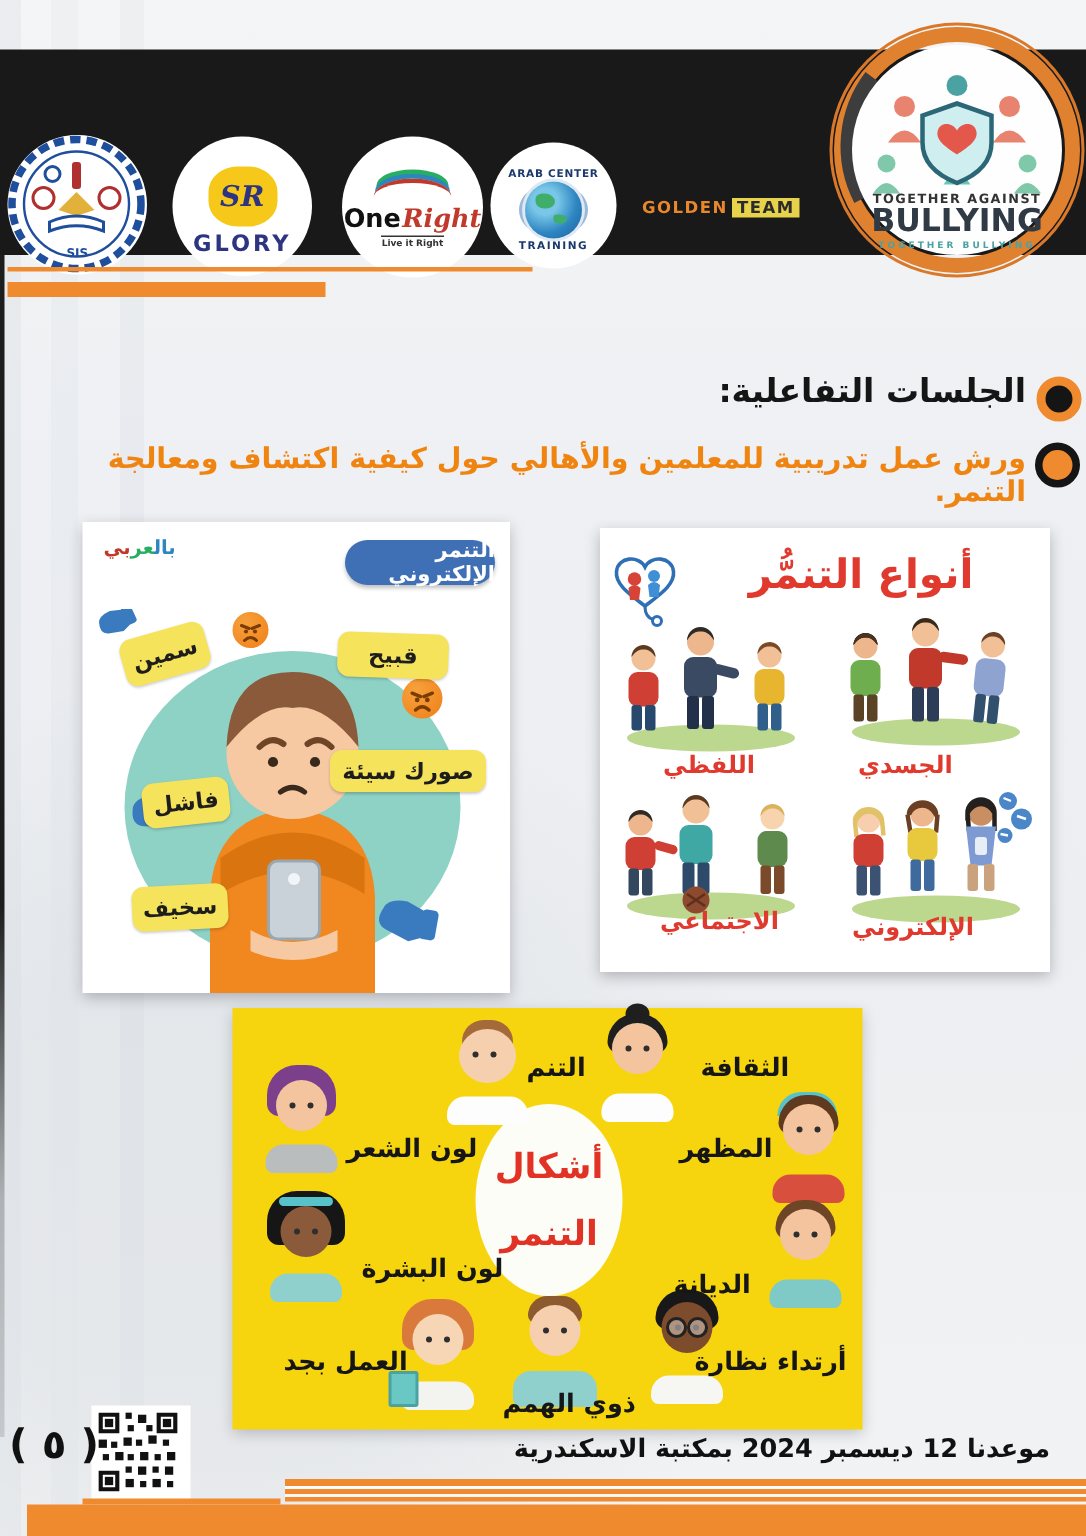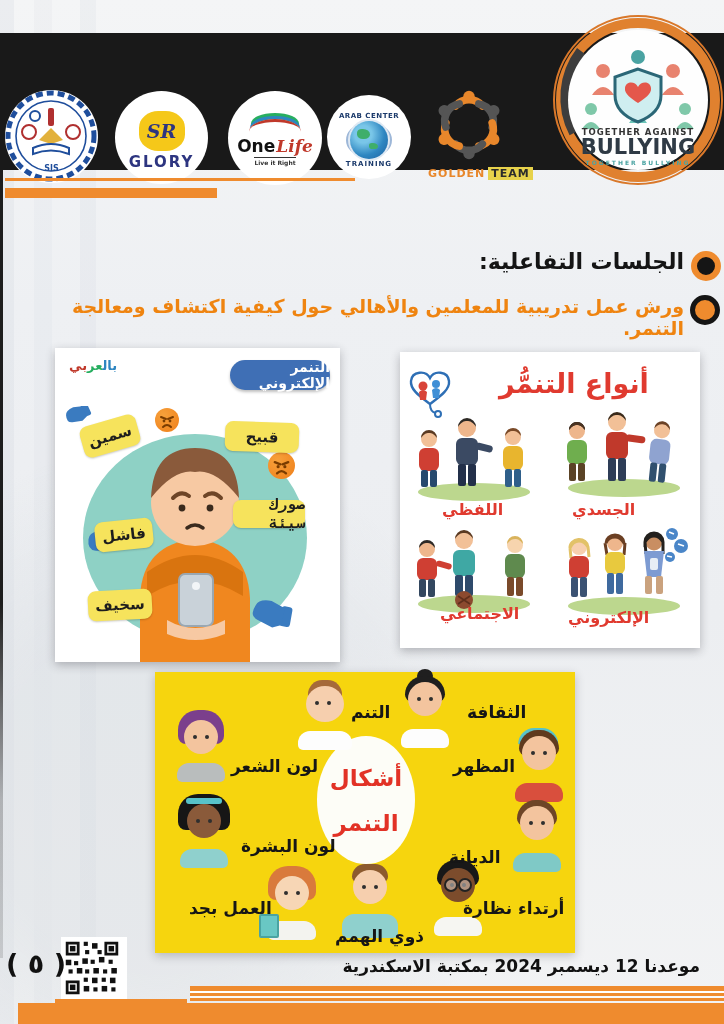--- a/index.html
+++ b/index.html
@@ -26,21 +26,21 @@
   .onelife-words{display:flex;align-items:baseline;gap:1px;}
   .onelife-one{font-weight:900;font-size:17px;color:#111;}
   .onelife-life{font-family:"DejaVu Serif","Liberation Serif",serif;font-style:italic;font-weight:bold;font-size:17px;color:#c0392b;}
   .onelife-tag{font-size:6px;font-weight:bold;color:#333;border-top:1px solid #333;margin-top:1px;padding-top:1px;}
   .arab-top{font-size:7px;font-weight:bold;color:#1b3a6b;letter-spacing:.5px;margin-top:6px;}
   .arab-globe{width:38px;height:38px;border-radius:50%;margin:1px 0;
     background:radial-gradient(circle at 35% 35%,#79c6e8 0 25%,#2e86c1 60%,#1b5e9e 100%);
     box-shadow:0 0 0 2px #dfe9f3,-8px 0 0 -4px #9db7d8,8px 0 0 -4px #9db7d8;position:relative;}
   .arab-globe::after{content:"";position:absolute;left:7px;top:8px;width:13px;height:10px;background:#3fae6a;border-radius:40% 60% 50% 50%;box-shadow:10px 12px 0 -2px #3fae6a;}
   .arab-bottom{font-size:7px;font-weight:bold;color:#1b3a6b;letter-spacing:1px;}
-  .golden-team{position:absolute;left:428px;top:52px;width:100px;height:104px;display:flex;flex-direction:column;align-items:flex-start;}
+  .golden-team{position:absolute;left:428px;top:52px;width:100px;height:104px;display:flex;flex-direction:row;align-items:center;}
   .golden-words{display:flex;gap:3px;margin-top:2px;font-size:11px;font-weight:bold;letter-spacing:1px;}
   .golden-w1{color:#e8872b;}
   .golden-w2{color:#2b2b2b;background:#e7d24b;padding:0 3px;}
   .badge{position:absolute;left:551px;top:13px;width:174px;height:174px;z-index:3;}
   
   .stripe-thin{position:absolute;left:5px;top:178px;width:350px;height:3px;background:#ef8b2e;}
   .stripe-thick{position:absolute;left:5px;top:188px;width:212px;height:10px;background:#ef8b2e;}
   .left-edge{position:absolute;left:0;top:170px;width:3px;height:788px;background:linear-gradient(180deg,#1d1d1d 0 55%,rgba(29,29,29,.25) 80%,rgba(29,29,29,.15));}
   
   .bullet{position:absolute;border-radius:50%;box-sizing:border-box;}
@@ -119,21 +119,21 @@
         <path d="M46 38 L58 50 L46 54 L34 50 Z" fill="#e2b13c"></path>
         <path d="M28 58 Q46 50 64 58 L64 64 Q46 57 28 64 Z" fill="#fff" stroke="#1f4e9c" stroke-width="2"></path>
       </svg>
       <div style="position:absolute;bottom:10px;font-size:8px;font-weight:bold;color:#1f4e9c;">SIS</div>
     </div>
 
     <div class="logo-circle logo-onelife">
       <div class="onelife-arc"></div>
       <div class="onelife-words">
         <span class="onelife-one">One</span>
-        <span class="onelife-life">Life</span>
+        <span class="onelife-life">Right</span>
       </div>
       <div class="onelife-tag">Live it Right</div>
     </div>
 
     <div class="logo-circle logo-arab">
       <div class="arab-top">ARAB CENTER</div>
       <div class="arab-globe"></div>
       <div class="arab-bottom">TRAINING</div>
     </div>
 
@@ -263,21 +263,21 @@
       <svg viewBox="0 0 24 24">
           <path d="M6 9l5 2M18 9l-5 2" stroke="#7a3c00" stroke-width="2" stroke-linecap="round"></path>
           <circle cx="9" cy="13" r="1.4" fill="#7a3c00"></circle>
           <circle cx="15" cy="13" r="1.4" fill="#7a3c00"></circle>
           <path d="M8 19q4-4 8 0" stroke="#7a3c00" stroke-width="2" fill="none" stroke-linecap="round"></path>
         </svg>
     </div>
 
     <div class="bubble" style="left:26px;top:72px;width:58px;height:32px;transform:rotate(-16deg);">سمين</div>
     <div class="bubble" style="left:170px;top:74px;width:74px;height:30px;transform:rotate(2deg);">قبيح</div>
-    <div class="bubble" style="left:178px;top:152px;width:72px;height:28px;font-family:Liberation Mono, monospace;">صورك سيئة</div>
+    <div class="bubble" style="left:165px;top:152px;width:104px;height:28px;">صورك سيئة</div>
     <div class="bubble" style="left:40px;top:172px;width:58px;height:30px;transform:rotate(-6deg);">فاشل</div>
     <div class="bubble" style="left:33px;top:242px;width:64px;height:30px;transform:rotate(-3deg);">سخيف</div>
   </div>
 
   <div class="poster poster-types">
     <div class="types-heart">
       <svg viewBox="0 0 48 58">
           <path d="M24 16c-4-8-18-7-19 3-1 9 10 16 19 23 9-7 20-14 19-23-1-10-15-11-19-3z" fill="#fff" stroke="#2e6fb5" stroke-width="2.4"></path>
           <circle cx="17" cy="24" r="4.5" fill="#d84338"></circle>
           <path d="M13 30q4-4 8 0l-1 8h-6z" fill="#d84338"></path>

